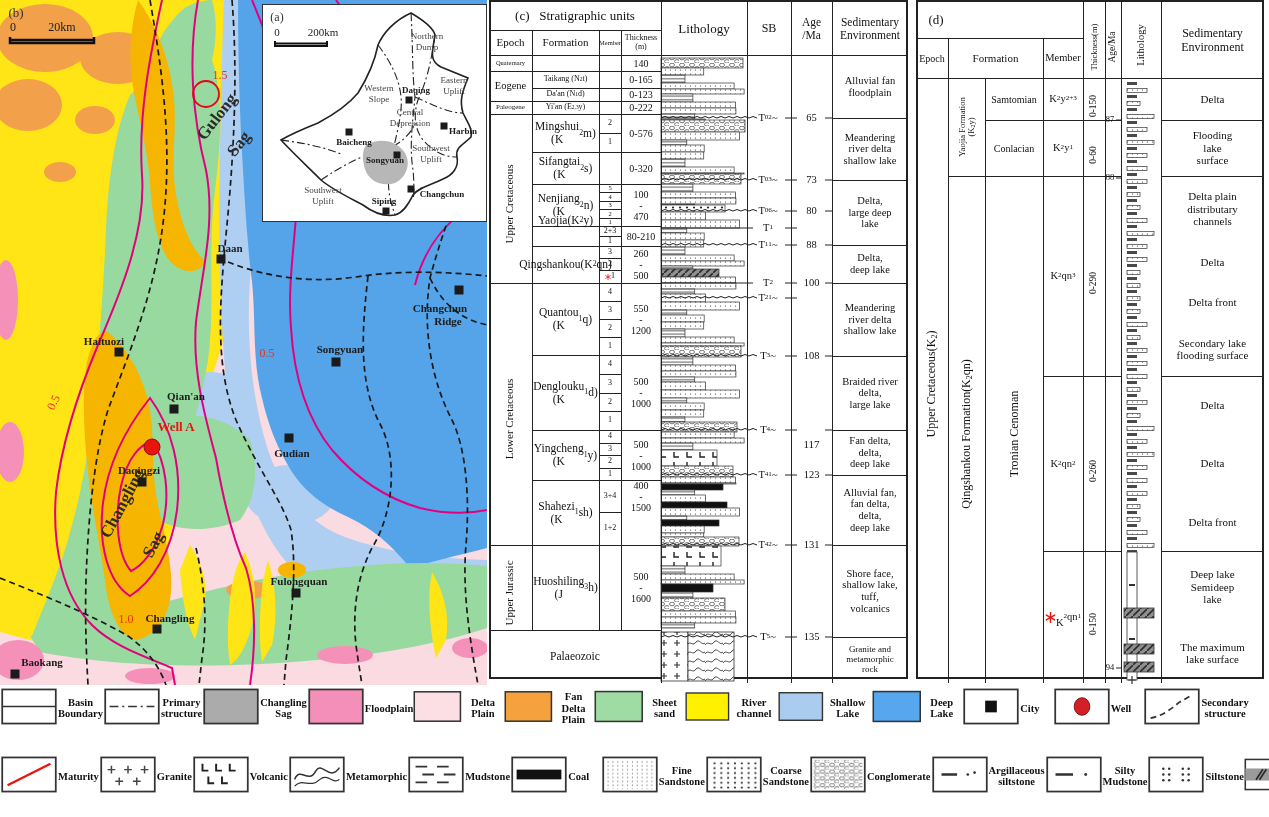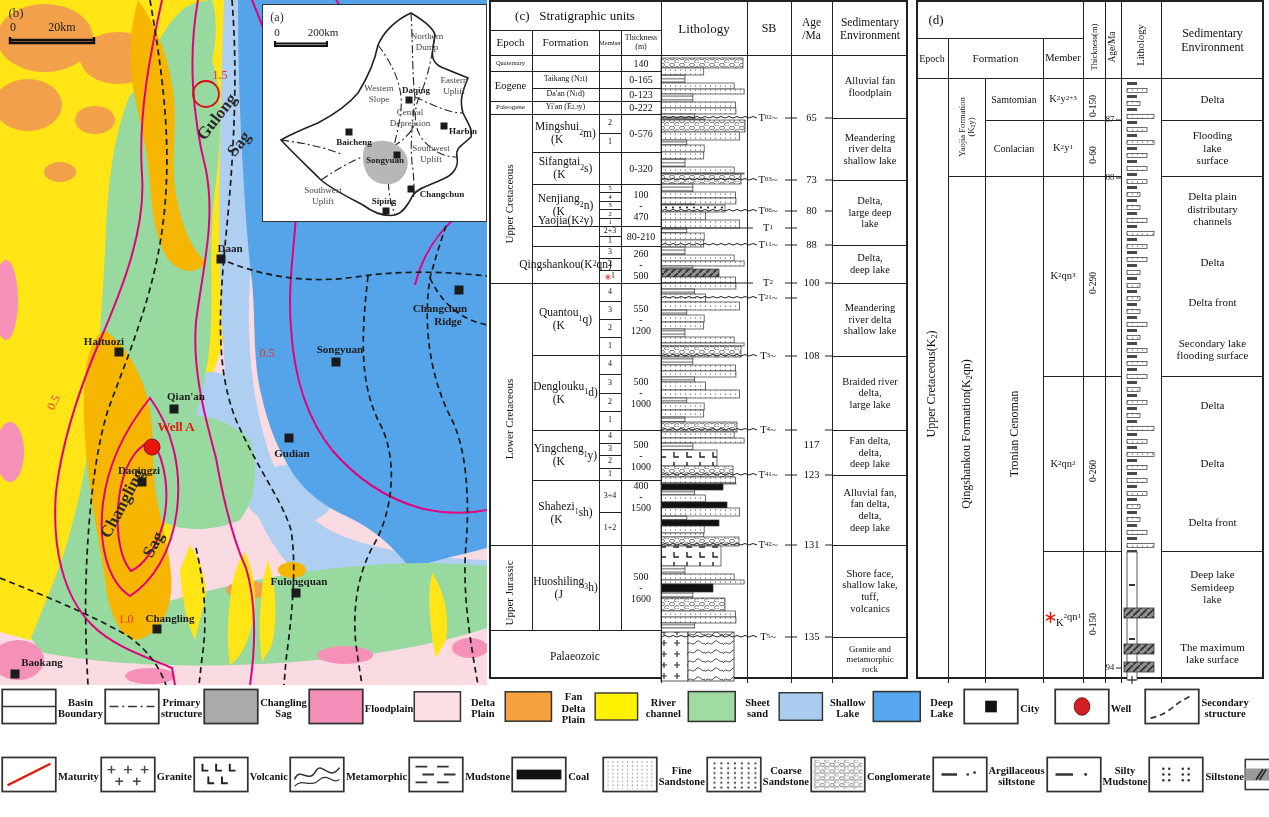--- a/index.html
+++ b/index.html
@@ -739,29 +739,29 @@
           <div class="legend-label">Delta Plain</div>
         </div>
         <div class="legend-item">
           <svg class="swatch" viewBox="0 0 58 38">
             <rect x="1.5" y="1.5" width="55" height="35" fill="#F4A13E" stroke="#333" stroke-width="1.8"></rect>
           </svg>
           <div class="legend-label">Fan<br>Delta Plain</div>
         </div>
         <div class="legend-item">
           <svg class="swatch" viewBox="0 0 58 38">
+            <rect x="1.5" y="1.5" width="55" height="35" fill="#9EDCA4" stroke="#333" stroke-width="1.8"></rect>
+          </svg>
+          <div class="legend-label">Sheet sand</div>
+        </div>
+        <div class="legend-item">
+          <svg class="swatch" viewBox="0 0 58 38">
             <rect x="1.5" y="1.5" width="55" height="35" fill="#FFF100" stroke="#333" stroke-width="1.8"></rect>
           </svg>
           <div class="legend-label">River channel</div>
-        </div>
-        <div class="legend-item">
-          <svg class="swatch" viewBox="0 0 58 38">
-            <rect x="1.5" y="1.5" width="55" height="35" fill="#9EDCA4" stroke="#333" stroke-width="1.8"></rect>
-          </svg>
-          <div class="legend-label">Sheet sand</div>
         </div>
         <div class="legend-item">
           <svg class="swatch" viewBox="0 0 58 38">
             <rect x="1.5" y="1.5" width="55" height="35" fill="#AACCEF" stroke="#333" stroke-width="1.8"></rect>
           </svg>
           <div class="legend-label">Shallow Lake</div>
         </div>
         <div class="legend-item">
           <svg class="swatch" viewBox="0 0 58 38">
             <rect x="1.5" y="1.5" width="55" height="35" fill="#57A7EE" stroke="#333" stroke-width="1.8"></rect>

